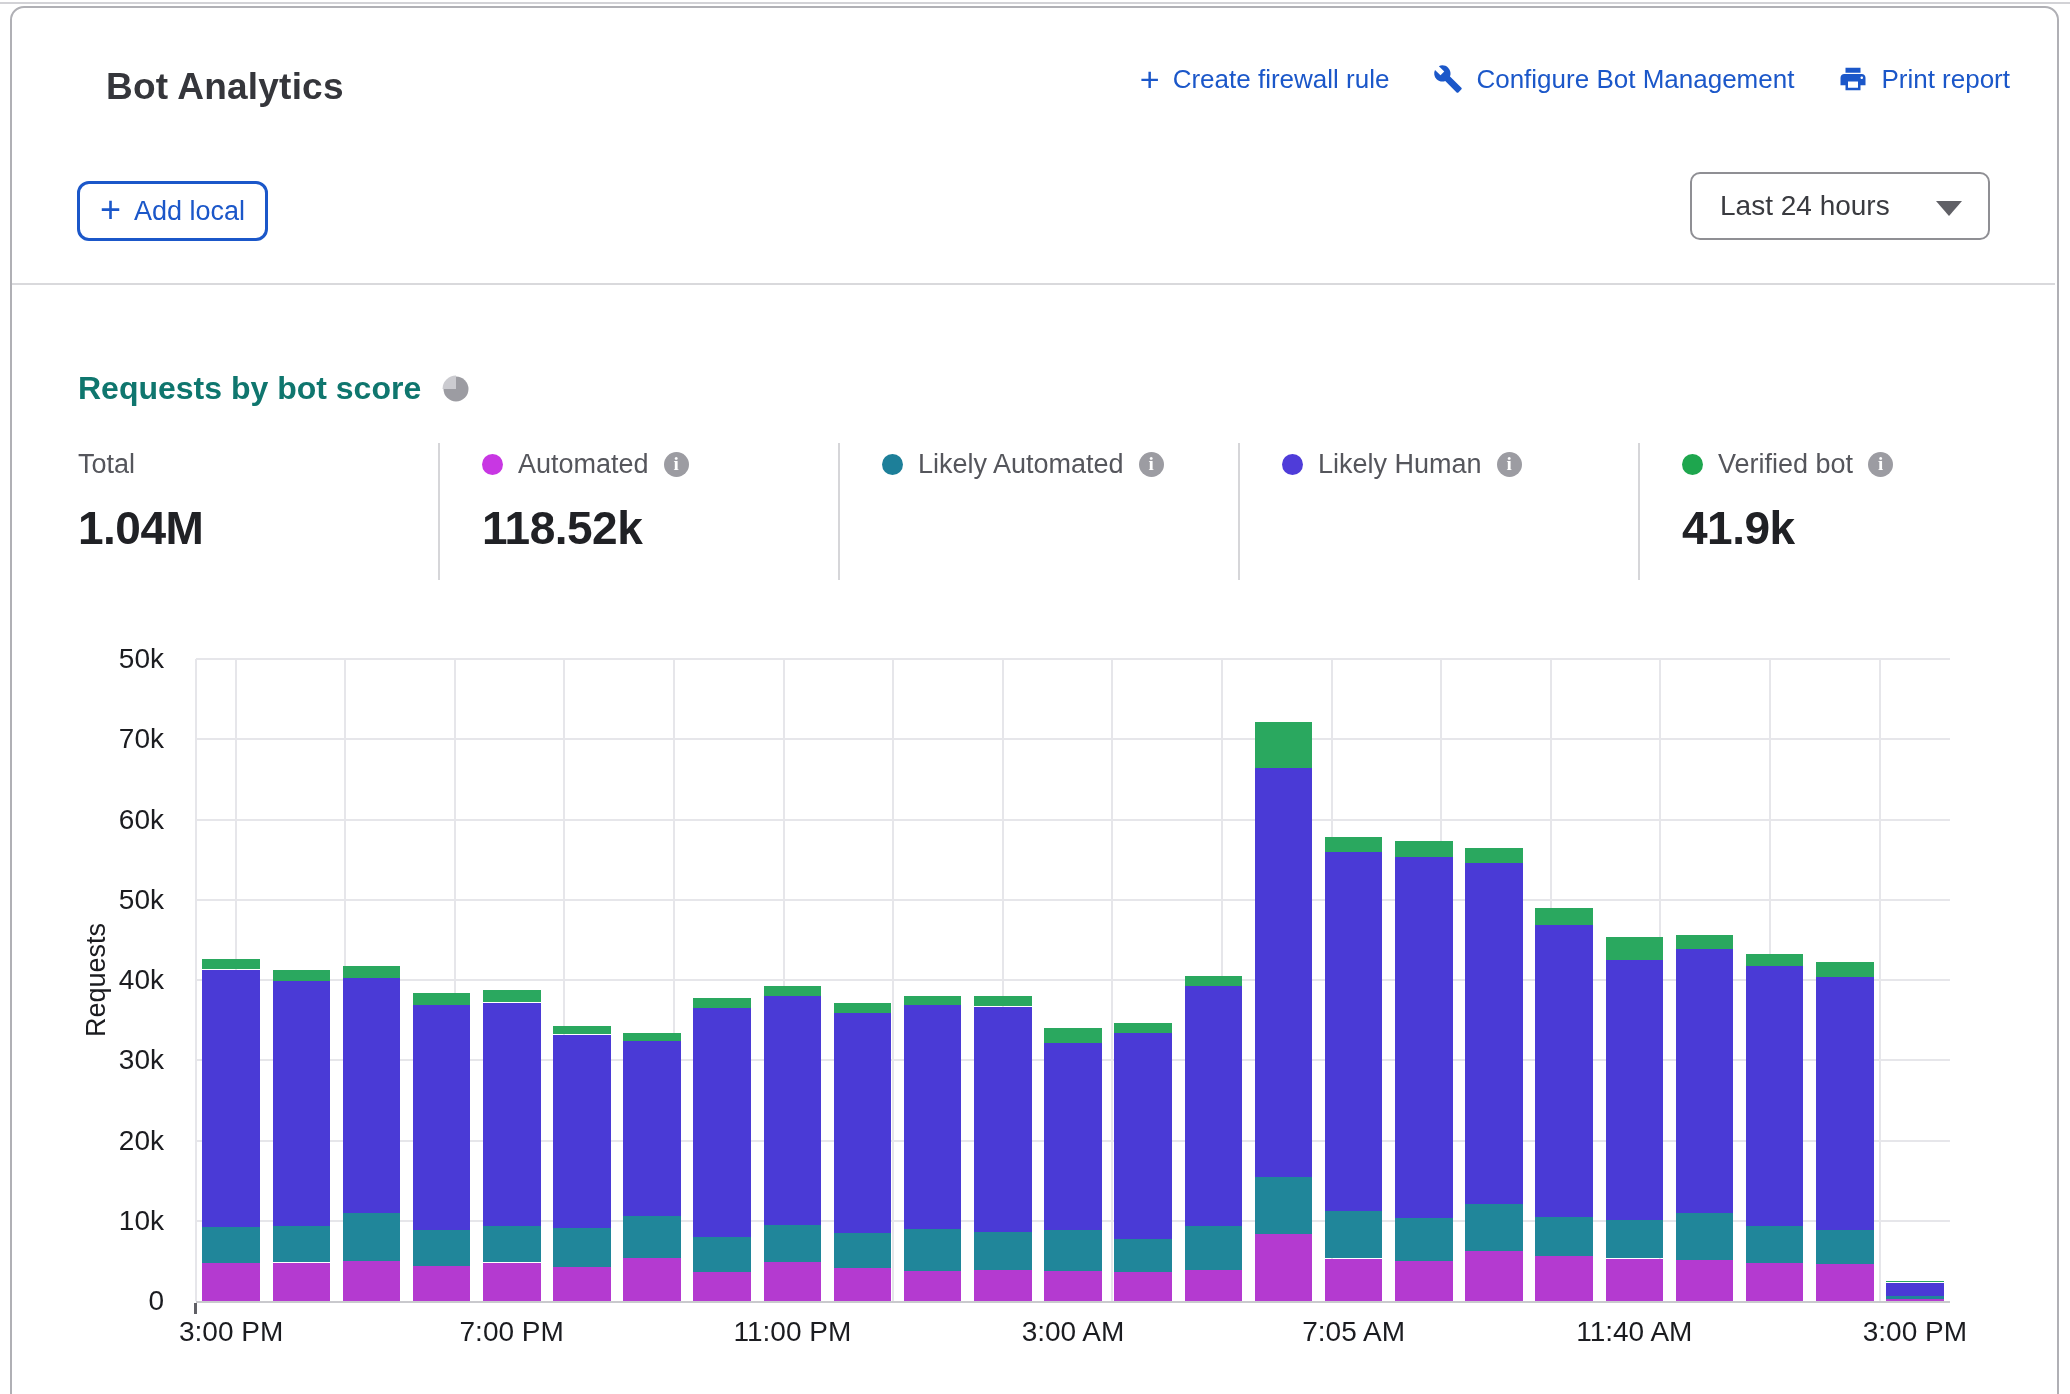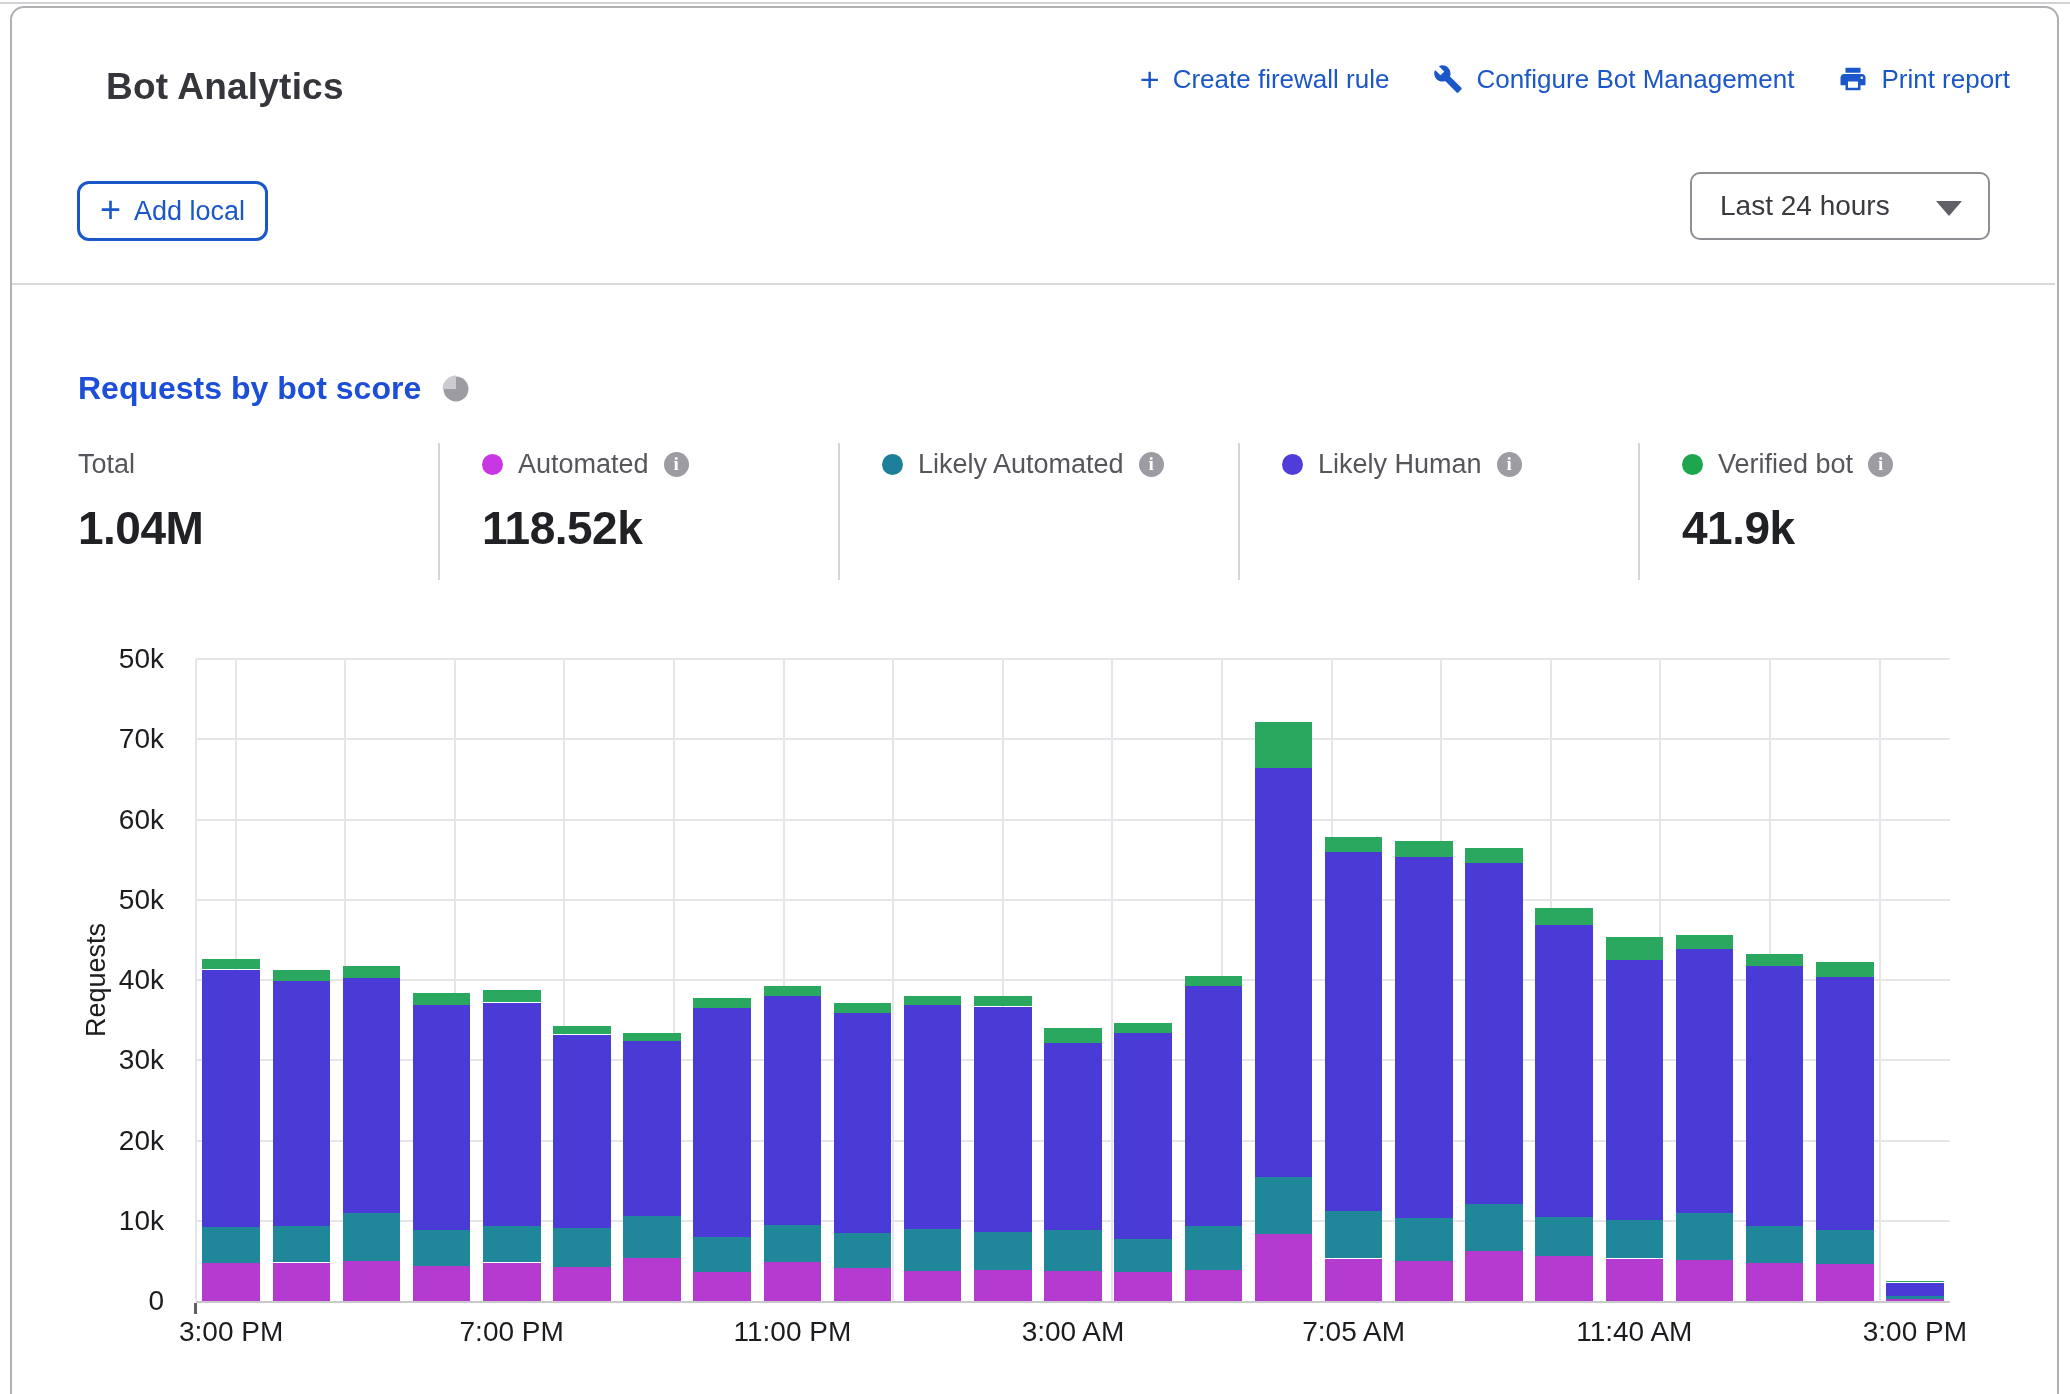--- a/index.html
+++ b/index.html
@@ -19,21 +19,21 @@
     border:3px solid #1b57c9;border-radius:12px;color:#1b57c9;font-size:27px;
     display:flex;align-items:center;justify-content:center;gap:13px;cursor:pointer;box-sizing:border-box;}
   .add-filter .plus{font-size:36px;font-weight:500;line-height:30px;margin-top:-3px;}
   .range-select{position:absolute;left:1690px;top:172px;width:300px;height:68px;background:#fff;
     border:2px solid #8f8f94;border-radius:10px;box-sizing:border-box;display:flex;align-items:center;
     padding:0 28px;font-size:28px;color:#3a3b40;cursor:pointer;}
   .caret{position:absolute;right:26px;top:27px;width:0;height:0;
     border-left:13px solid transparent;border-right:13px solid transparent;border-top:15px solid #606066;}
   .header-divider{position:absolute;left:12px;top:283px;width:2043px;height:2px;background:#d9d9dc;}
   .section-title{position:absolute;left:78px;top:370px;display:flex;align-items:center;gap:20px;}
-  .section-title .txt{font-size:32px;font-weight:700;color:#1d4ed8;}
+  .section-title .txt{font-size:32px;font-weight:700;color:#0f766e;}
   .stat{position:absolute;top:443px;}
   .stat-top{display:flex;align-items:center;gap:15px;height:42px;font-size:27px;color:#55565c;}
   .dot{width:21px;height:21px;border-radius:50%;background:#999;flex:0 0 auto;}
   .info{width:25px;height:25px;border-radius:50%;background:#9c9ca2;color:#fff;
     font-family:"Liberation Serif", serif;font-weight:700;font-size:19px;
     display:flex;align-items:center;justify-content:center;flex:0 0 auto;cursor:pointer;}
   .stat-value{margin-top:16px;font-size:46px;font-weight:700;color:#202125;letter-spacing:-.5px;}
   .stat-sep{position:absolute;top:443px;width:2px;height:137px;background:#d6d6d9;}
   
   #chart{position:absolute;left:0;top:0;width:2070px;height:1394px;}

